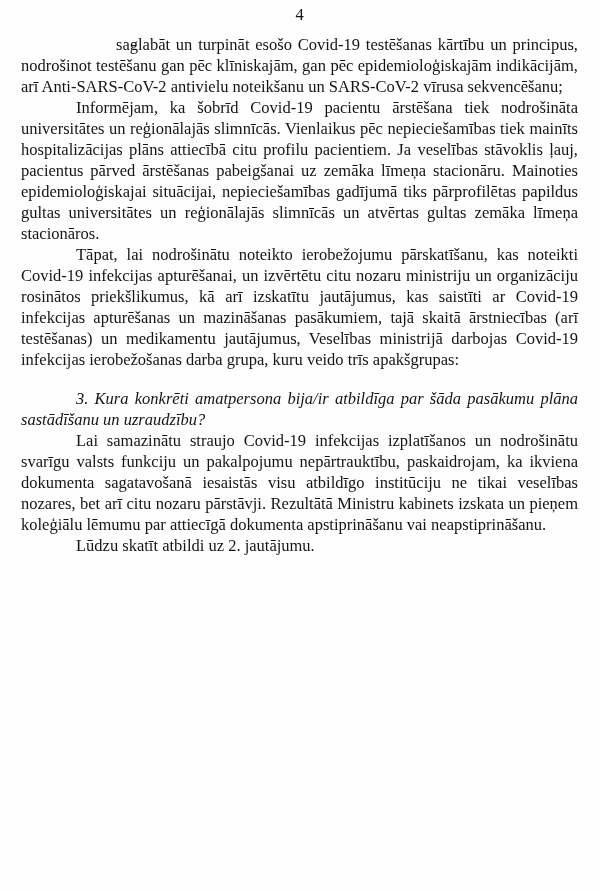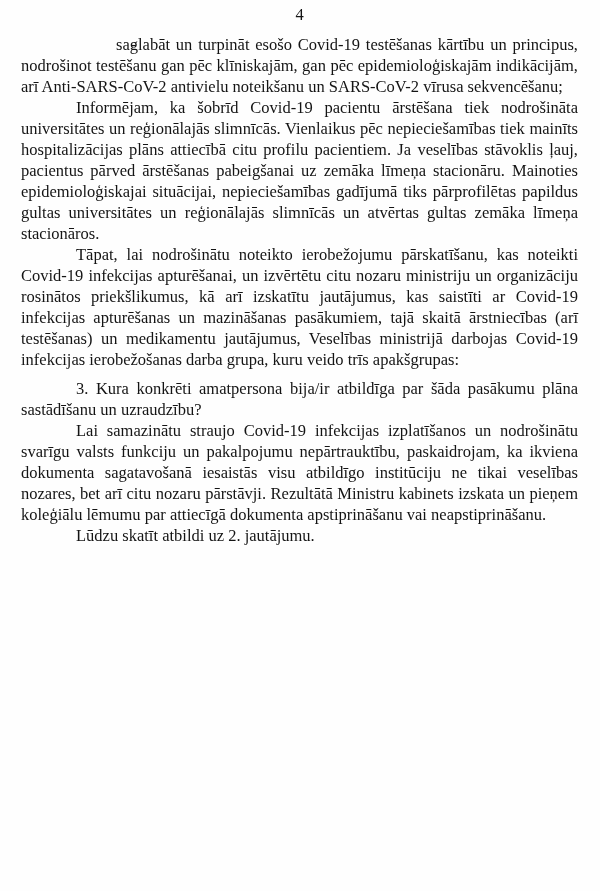--- a/index.html
+++ b/index.html
@@ -33,22 +33,23 @@
   }
   .marker {
     display: inline-block;
     width: 40px;
     text-align: left;
   }
   p.listed {
     text-indent: 55px;
   }
   p.question {
+    font-style: italic;
     text-indent: 55px;
-    margin-top: 8px;
+    margin-top: 18px;
   }
 </style>
 </head>
 <body>
 
 <div class="page">
 
   <div class="page-number">4</div>
 
   <p class="indent"><span class="marker">-</span><span>saglabāt un turpināt esošo Covid-19 testēšanas kārtību un principus, nodrošinot testēšanu gan pēc klīniskajām, gan pēc epidemioloģiskajām indikācijām, arī Anti-SARS-CoV-2 antivielu noteikšanu un SARS-CoV-2 vīrusa sekvencēšanu;</span></p>

